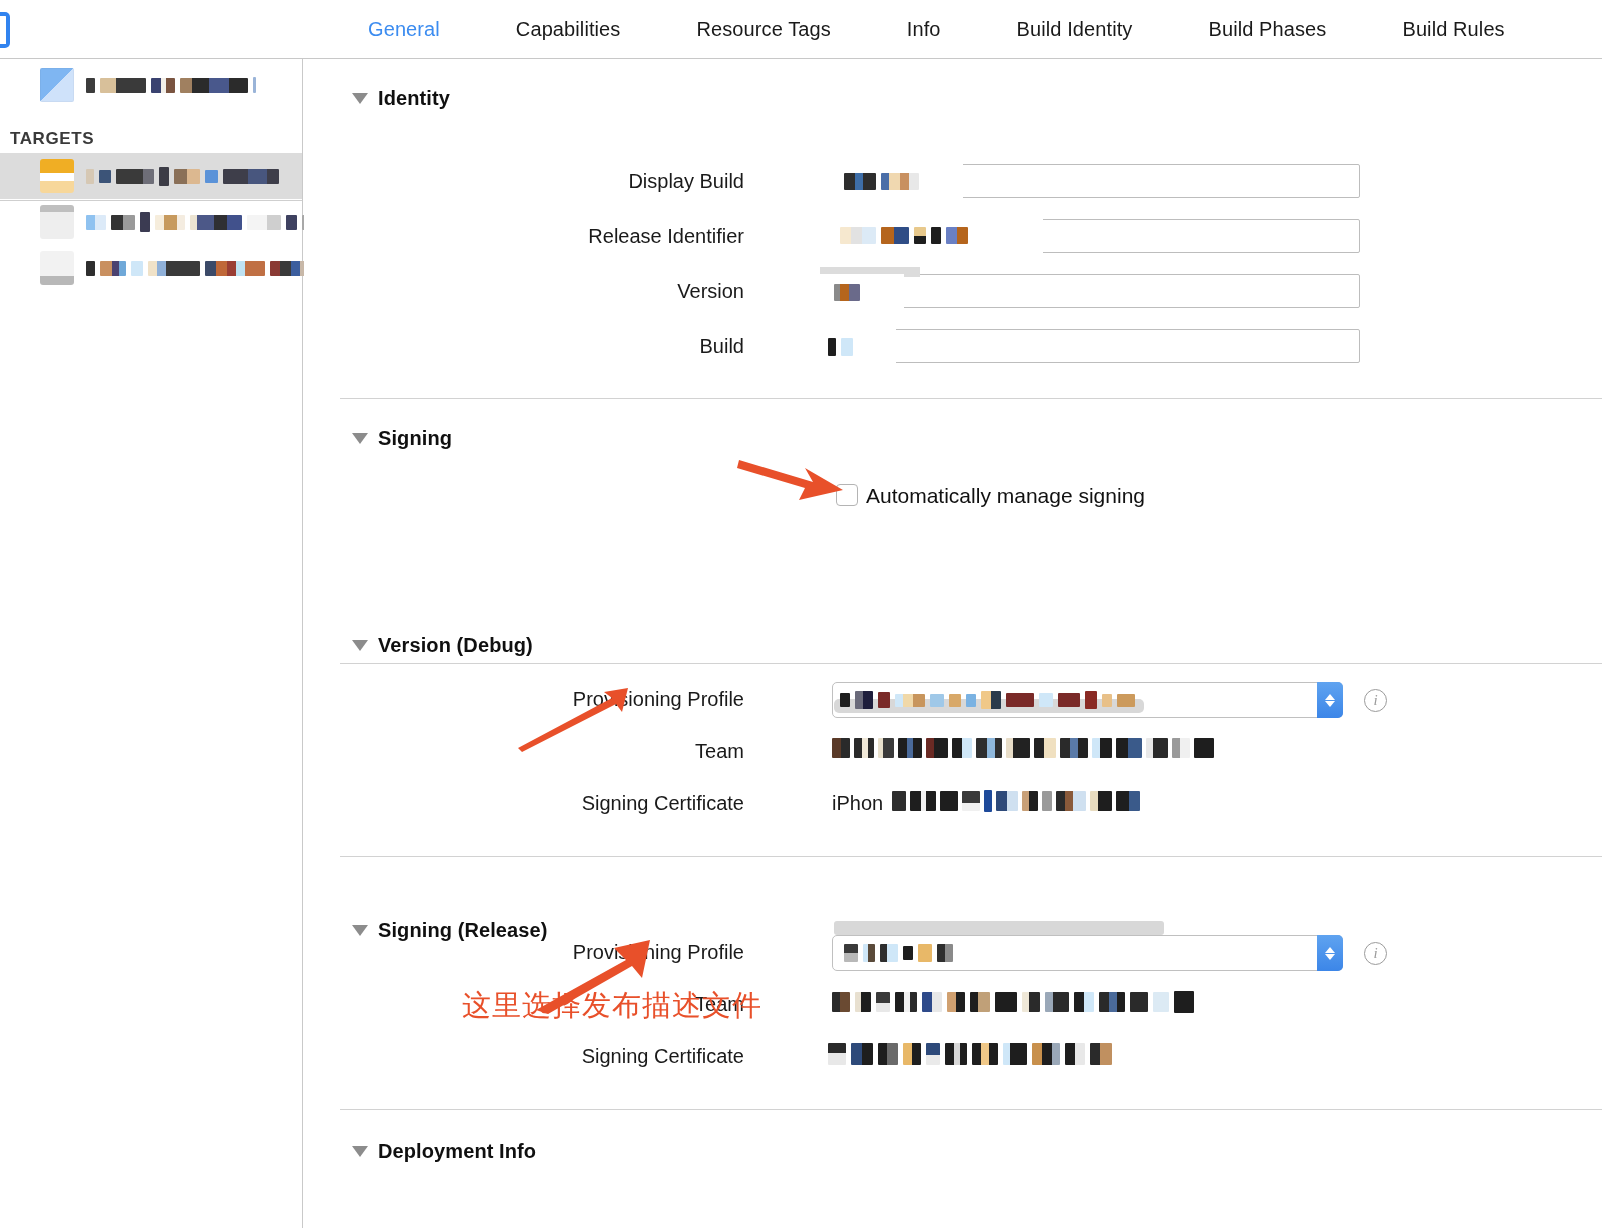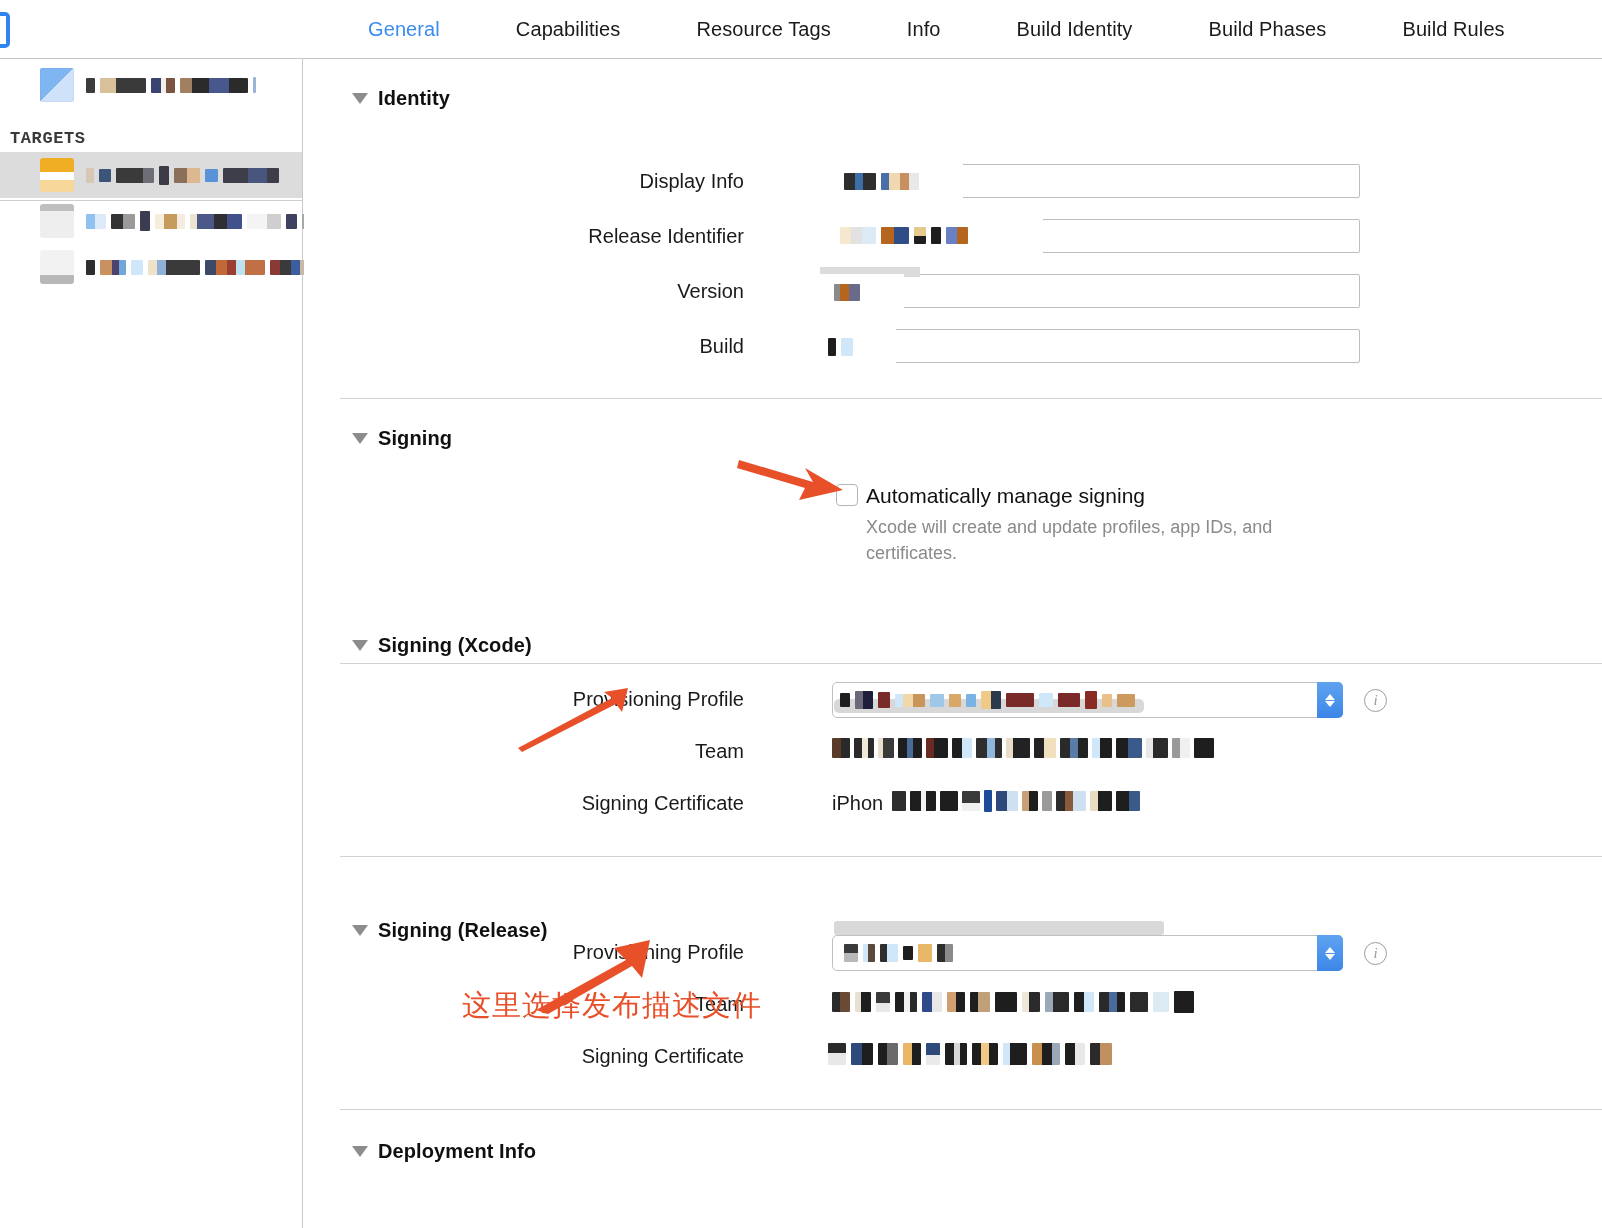--- a/index.html
+++ b/index.html
@@ -234,21 +234,21 @@
         <span class="redact" style="width:46px;background:linear-gradient(90deg,#d8c09a 0%,#d8c09a 35%,#3a3a3a 35%,#3a3a3a 100%);"></span>
         <span class="redact" style="width:24px;background:linear-gradient(90deg,#3a4270 0%,#3a4270 40%,#f2efe8 40%,#f2efe8 62%,#7a5440 62%,#7a5440 100%);"></span>
         <span class="redact" style="width:68px;background:linear-gradient(90deg,#a08060 0%,#a08060 18%,#2b2b2b 18%,#2b2b2b 42%,#49588c 42%,#49588c 72%,#2b2b2b 72%,#2b2b2b 100%);"></span>
         <span class="redact" style="width:3px;height:16px;background:#9ab4d8;"></span>
       </div>
     </div>
 
     <div class="sb-divider-l" style="top:141px;"></div>
     <div class="sb-divider-r" style="top:141px;"></div>
 
-    <div class="sb-header" style="padding-top:18px;font-family:Liberation Mono, monospace;">TARGETS</div>
+    <div class="sb-header" style="padding-top:18px;">TARGETS</div>
 
     <div class="sb-row selected" style="height:46px;">
       <div class="sb-icon" style="background:
              linear-gradient(180deg,#f0ae24 0%,#f0ae24 40%,#ffffff 40%,#ffffff 66%,#f7d79a 66%,#f7d79a 100%);
              border-radius:3px;"></div>
       <div class="redact-row">
         <span class="redact" style="width:8px;background:#d6c8b4;"></span>
         <span class="redact" style="width:12px;height:13px;background:#3c5478;"></span>
         <span class="redact" style="width:38px;background:linear-gradient(90deg,#3a3a3a 0%,#3a3a3a 70%,#6e6e78 70%,#6e6e78 100%);"></span>
         <span class="redact" style="width:10px;height:19px;background:#3c3c46;"></span>
@@ -291,21 +291,21 @@
 
   </div>
 
   <div class="main">
 
     <div class="disclosure" style="left:48px; top:28px;">
       <span class="tri"></span>
       <span class="sec-title">Identity</span>
     </div>
 
-    <div class="field-label" style="left:250px; top:111px; width:190px;">Display Info</div>
+    <div class="field-label" style="left:250px; top:111px; width:190px;">Display Build</div>
     <div class="textfield" style="left:529px; top:105px; width:527px;"></div>
     <div class="overlay-white" style="left:529px; top:105px; width:130px; height:36px;"></div>
     <div class="redact-row" style="position:absolute; left:540px; top:114px;">
       <span class="redact" style="width:32px;height:17px;background:linear-gradient(90deg,#2e2e2e 0%,#2e2e2e 34%,#3e6ea8 34%,#3e6ea8 58%,#2e2e2e 58%,#2e2e2e 100%);"></span>
       <span class="redact" style="width:38px;height:17px;background:linear-gradient(90deg,#4a6ea8 0%,#4a6ea8 22%,#f0d8b0 22%,#f0d8b0 50%,#c89060 50%,#c89060 74%,#e8e8e8 74%,#e8e8e8 100%);"></span>
     </div>
 
     <div class="field-label" style="left:220px; top:166px; width:220px;">Release Identifier</div>
     <div class="textfield" style="left:529px; top:160px; width:527px;"></div>
     <div class="overlay-white" style="left:529px; top:160px; width:210px; height:36px;"></div>
@@ -335,27 +335,26 @@
 
     <div class="section-rule" style="top:339px;"></div>
 
     <div class="disclosure" style="left:48px; top:368px;">
       <span class="tri"></span>
       <span class="sec-title">Signing</span>
     </div>
 
     <div class="checkbox" style="left:532px; top:425px;"></div>
     <div class="cb-label" style="left:562px; top:425px;">Automatically manage signing</div>
-    <div class="cb-help" style="left:562px; top:455px;">Xcode will create and update profiles, app IDs, and certificates.</div>
 
     <div class="section-rule" style="top:604px;"></div>
 
     <div class="disclosure" style="left:48px; top:575px;">
       <span class="tri"></span>
-      <span class="sec-title">Signing (Xcode)</span>
+      <span class="sec-title">Version (Debug)</span>
     </div>
 
     <div class="field-label" style="left:200px; top:629px; width:240px;">Provisioning Profile</div>
     <div class="popup" style="left:528px; top:623px; width:511px;">
       <div class="stepper">
         <span class="chev up"></span>
         <span class="chev down"></span>
       </div>
     </div>
     <div class="overlay-white" style="left:530px; top:640px; width:310px; height:14px; background:#d8d8d8; border-radius:5px;"></div>

